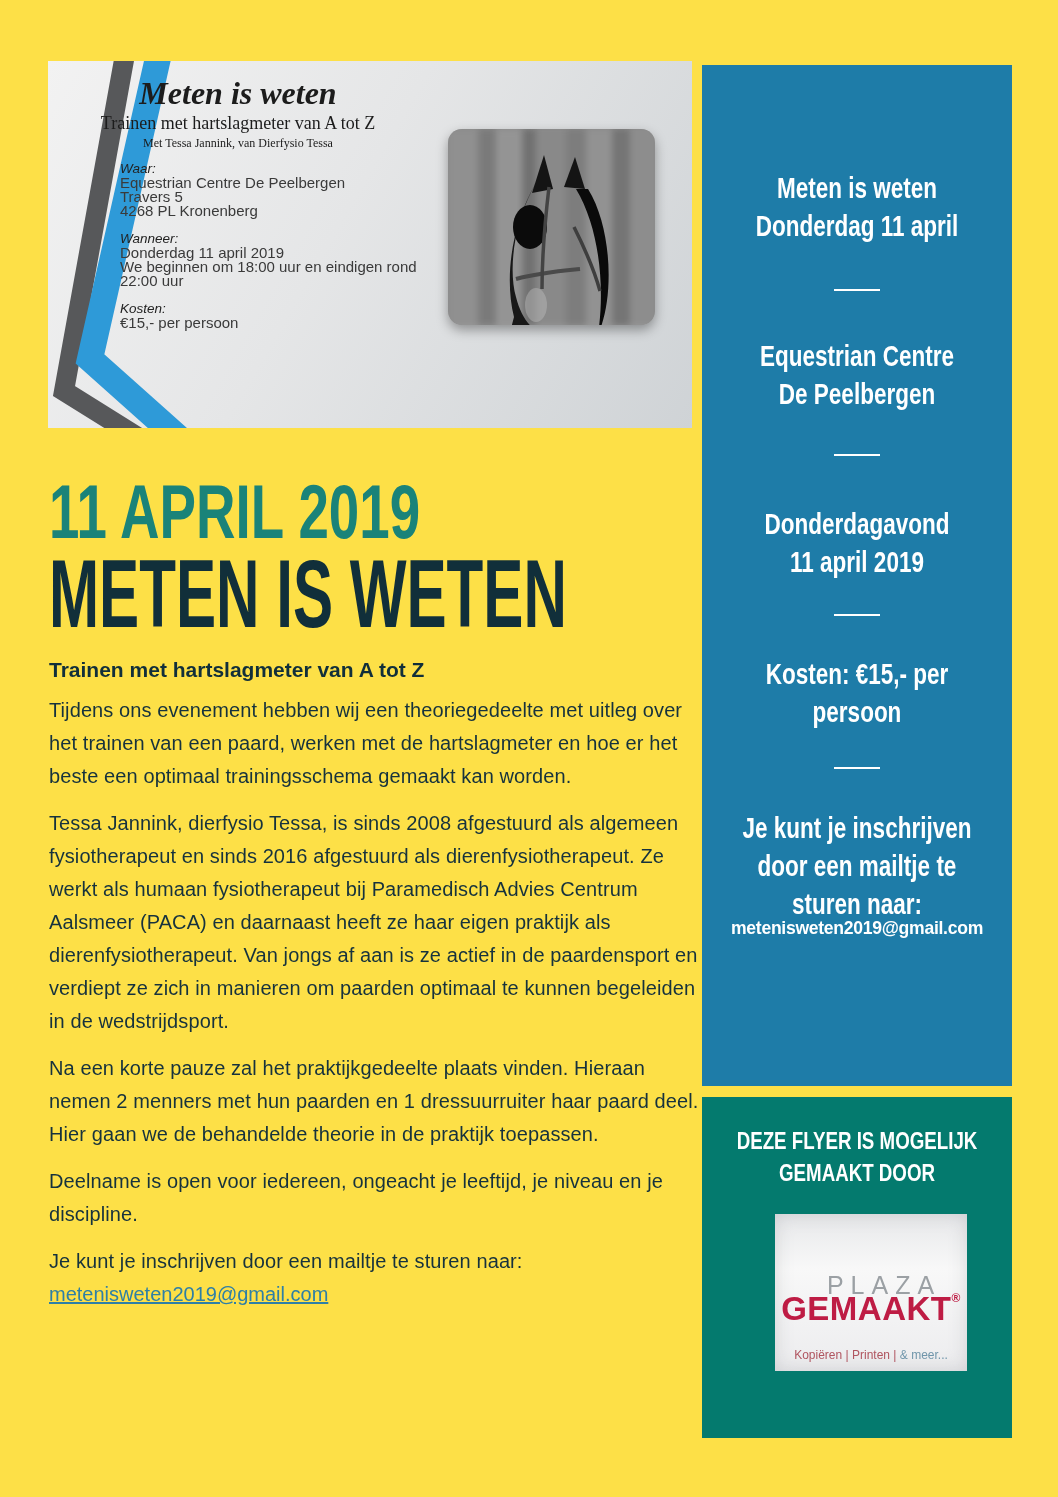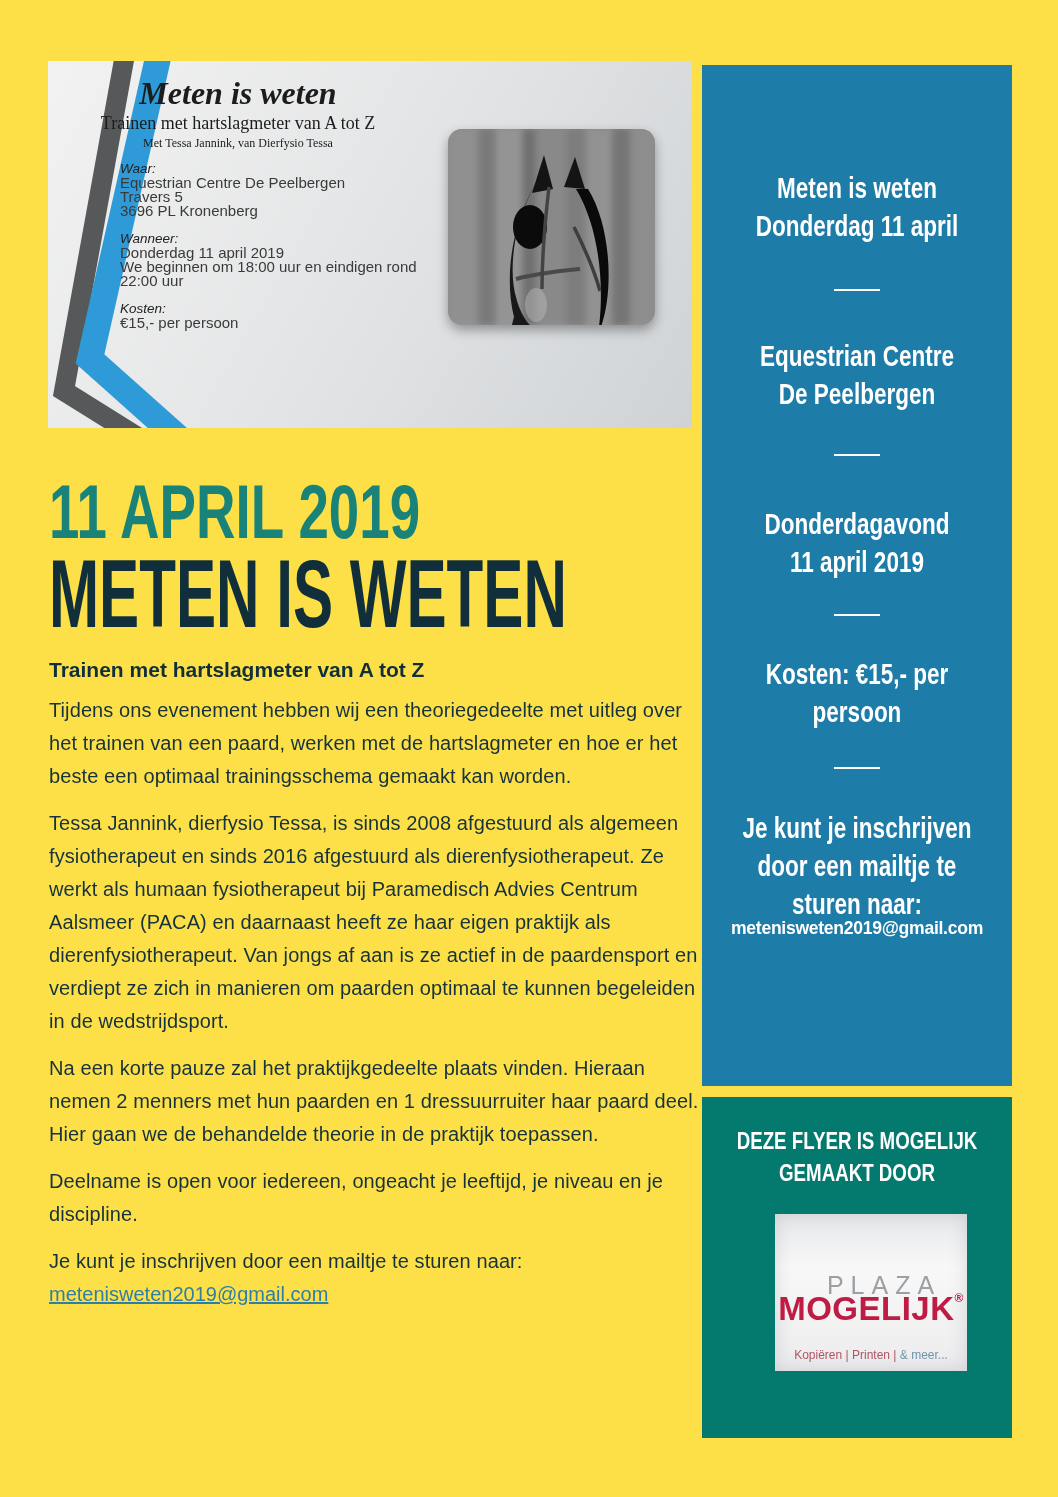--- a/index.html
+++ b/index.html
@@ -106,21 +106,21 @@
       <div class="mf-title">Meten is weten</div>
       <div class="mf-subtitle">Trainen met hartslagmeter van A tot Z</div>
       <div class="mf-byline">Met Tessa Jannink, van Dierfysio Tessa</div>
     </div>
 
     <div class="mf-details">
       <div class="mf-section">
         <div class="mf-label">Waar:</div>
         <div class="mf-line">Equestrian Centre De Peelbergen</div>
         <div class="mf-line">Travers 5</div>
-        <div class="mf-line">3696 PL Kronenberg</div>
+        <div class="mf-line">4268 PL Kronenberg</div>
       </div>
       <div class="mf-section">
         <div class="mf-label">Wanneer:</div>
         <div class="mf-line">Donderdag 11 april 2019</div>
         <div class="mf-line">We beginnen om 18:00 uur en eindigen rond</div>
         <div class="mf-line">22:00 uur</div>
       </div>
       <div class="mf-section">
         <div class="mf-label">Kosten:</div>
         <div class="mf-line">€15,- per persoon</div>
@@ -206,18 +206,18 @@
     <div class="sb-email" style="top:852px">metenisweten2019@gmail.com</div>
   </aside>
 
   <section class="sponsor">
     <div class="sp-heading">
       <div>DEZE FLYER IS MOGELIJK</div>
       <div>GEMAAKT DOOR</div>
     </div>
     <div class="logo">
       <div class="logo-plaza">PLAZA</div>
-      <div class="logo-grafica"><span>MOGELIJK</span><sup>®</sup></div>
+      <div class="logo-grafica"><span>GEMAAKT</span><sup>®</sup></div>
       <div class="logo-tagline"><span class="tg-red">Kopiëren | Printen |</span> <span class="tg-teal">&amp; meer...</span></div>
     </div>
   </section>
 
 </div>
 
 </body></html>

